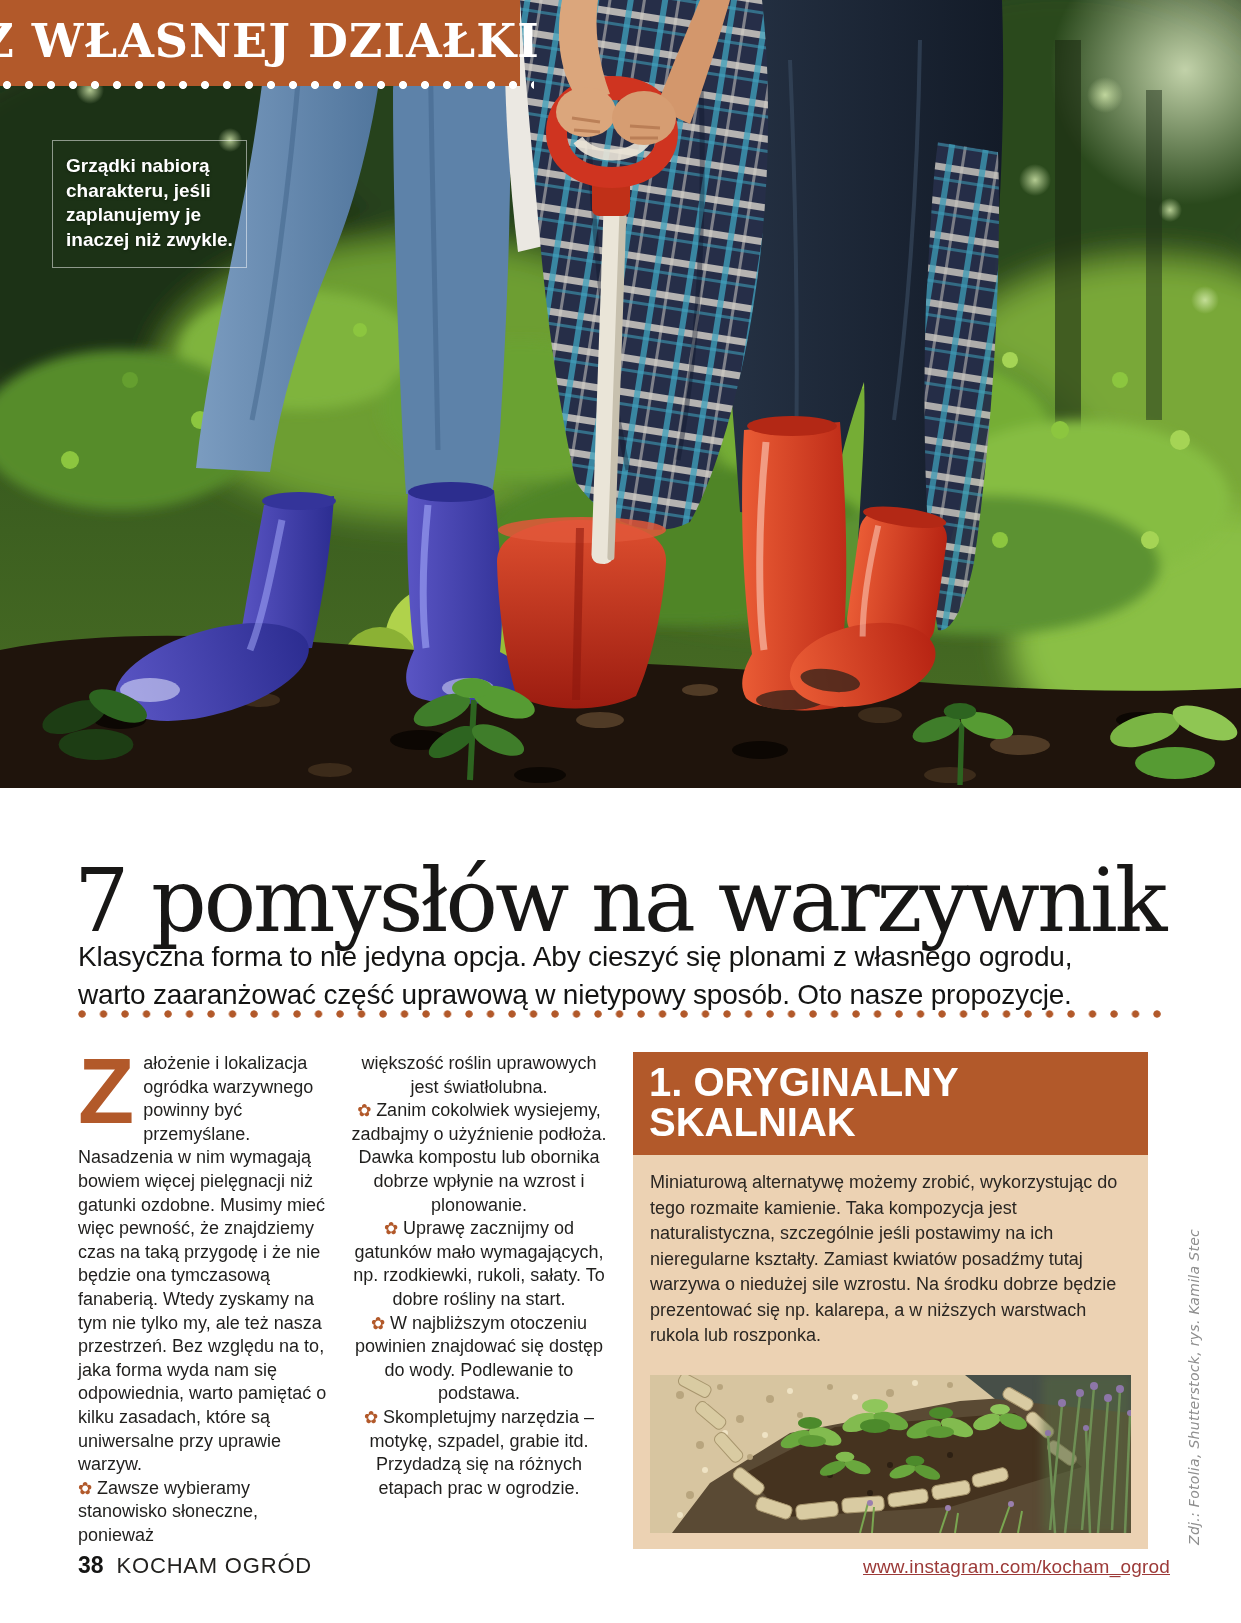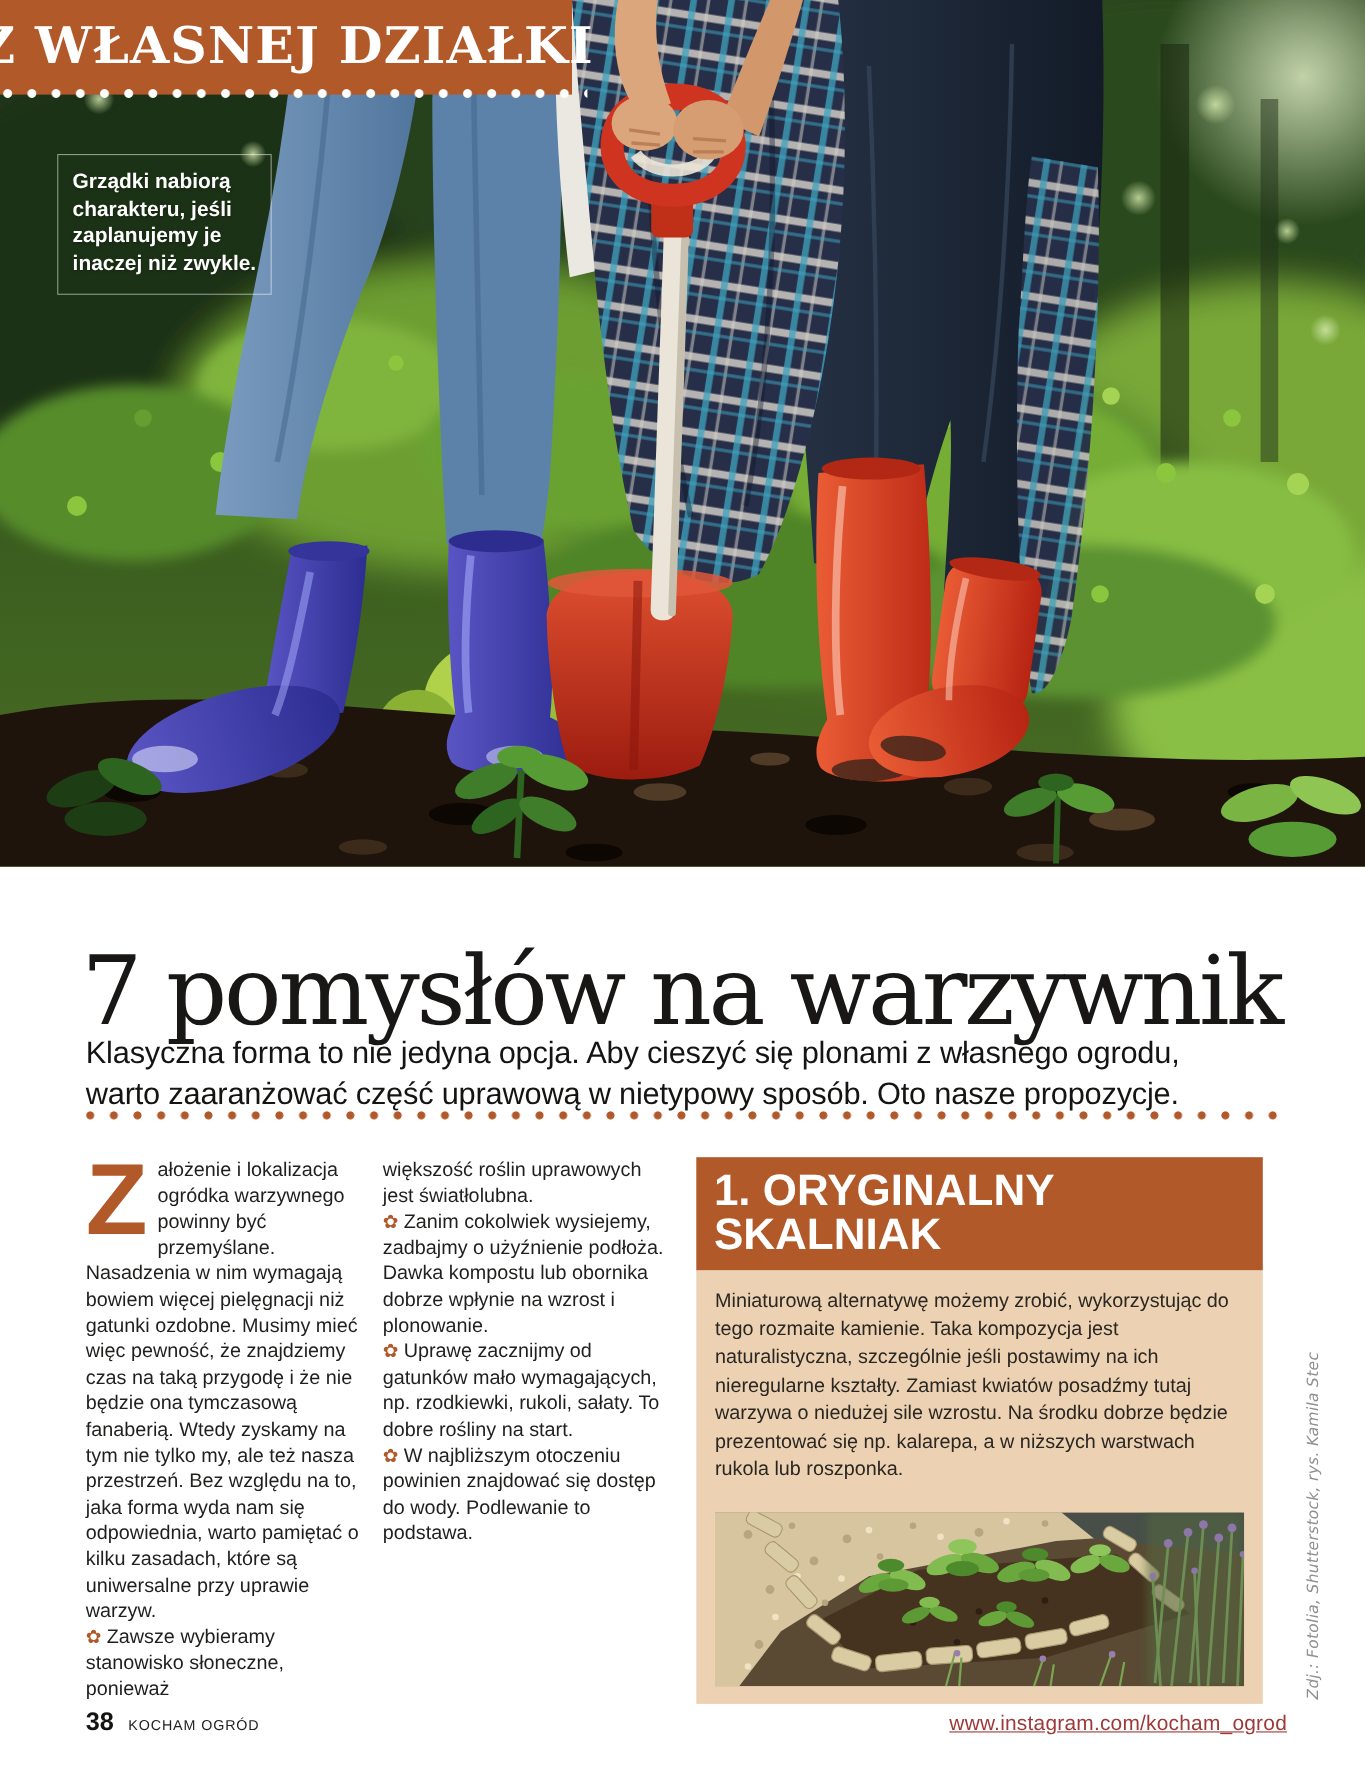--- a/index.html
+++ b/index.html
@@ -46,21 +46,21 @@
   }
   .dots-sep{
     position:absolute;left:78px;top:1010px;width:1088px;height:8px;
     background-image:radial-gradient(circle at 4px 4px,var(--rust) 3.3px,rgba(0,0,0,0) 4px);
     background-size:21.5px 8px;background-repeat:repeat-x;
   }
   
   .cols{position:absolute;left:78px;top:1052px;width:1088px;display:flex;align-items:flex-start;}
   .col{font-size:18px;line-height:23.6px;color:#201f1d;}
   .col1{width:256px;margin-right:14px;}
-  .col2{width:262px;margin-right:23px;}
+  .col2{width:262px;margin-right:23px;text-align:center;}
   .block{margin:0;}
   .flower{color:var(--rust);font-size:17px;}
   .dropcap{
     float:left;font-size:92px;line-height:68px;font-weight:bold;color:var(--rust);
     margin:5px 9px 0 0;font-family:"Liberation Sans",sans-serif;
   }
   
   .tipbox{width:515px;}
   .tip-header{
     background:var(--rust);color:#fff;font-weight:bold;font-size:40px;
@@ -77,21 +77,21 @@
     position:absolute;left:1186px;top:1255px;height:290px;z-index:2;
     writing-mode:vertical-rl;transform:rotate(180deg);
     color:var(--credit);font-style:italic;font-size:14px;letter-spacing:.3px;
     font-family:"DejaVu Sans","Liberation Sans",sans-serif;white-space:nowrap;
   }
   .footer{
     position:absolute;left:78px;top:1552px;width:1092px;
     display:flex;justify-content:space-between;align-items:baseline;
   }
   .page-number{font-weight:bold;font-size:23px;color:#141413;}
-  .magazine-name{font-size:13px;letter-spacing:.8px;color:#23221f;margin-left:13px;}
+  .magazine-name{font-size:22px;letter-spacing:.8px;color:#23221f;margin-left:13px;}
   .instagram{font-size:19px;color:var(--link);letter-spacing:.2px;text-decoration:underline;}
 </style>
 </head>
 <body>
 
 <div class="hero">
   <svg width="1241" height="788" viewBox="0 0 1241 788" xmlns="http://www.w3.org/2000/svg">
     <defs>
       <linearGradient id="bg" x1="0" y1="0" x2="0" y2="1">
         <stop offset="0" stop-color="#243d18"></stop>
@@ -339,20 +339,21 @@
 <div class="cols">
   <div class="col col1">
       <p class="block"><span class="dropcap">Z</span>ałożenie i lokalizacja ogródka warzywnego powinny być przemyślane. Nasadzenia w nim wymagają bowiem więcej pielęgnacji niż gatunki ozdobne. Musimy mieć więc pewność, że znajdziemy czas na taką przygodę i że nie będzie ona tymczasową fanaberią. Wtedy zyskamy na tym nie tylko my, ale też nasza przestrzeń. Bez względu na to, jaka forma wyda nam się odpowiednia, warto pamiętać o kilku zasadach, które są uniwersalne przy uprawie warzyw.</p>
       <p class="block"><span class="flower">✿ </span>Zawsze wybieramy stanowisko słoneczne, ponieważ</p>
     </div>
   <div class="col col2">
       <p class="block">większość roślin uprawowych jest światłolubna.</p>
       <p class="block"><span class="flower">✿ </span>Zanim cokolwiek wysiejemy, zadbajmy o użyźnienie podłoża. Dawka kompostu lub obornika dobrze wpłynie na wzrost i plonowanie.</p>
       <p class="block"><span class="flower">✿ </span>Uprawę zacznijmy od gatunków mało wymagających, np. rzodkiewki, rukoli, sałaty. To dobre rośliny na start.</p>
       <p class="block"><span class="flower">✿ </span>W najbliższym otoczeniu powinien znajdować się dostęp do wody. Podlewanie to podstawa.</p>
+      <p class="block"><span class="flower">✿ </span>Skompletujmy narzędzia – motykę, szpadel, grabie itd. Przydadzą się na różnych etapach prac w ogrodzie.</p>
     </div>
 
   <div class="tipbox">
     <div class="tip-header">1. ORYGINALNY SKALNIAK</div>
     <div class="tip-body">
       <span>Miniaturową alternatywę możemy zrobić, wykorzystując do tego rozmaite kamienie. Taka kompozycja jest naturalistyczna, szczególnie jeśli postawimy na ich nieregularne kształty. Zamiast kwiatów posadźmy tutaj warzywa o niedużej sile wzrostu. Na środku dobrze będzie prezentować się np. kalarepa, a w niższych warstwach rukola lub roszponka.</span>
       <div class="tip-photo">
         <svg width="481" height="158" viewBox="0 0 481 158" xmlns="http://www.w3.org/2000/svg">
           <defs>
             <filter id="rsoft" x="-30%" y="-30%" width="160%" height="160%">

